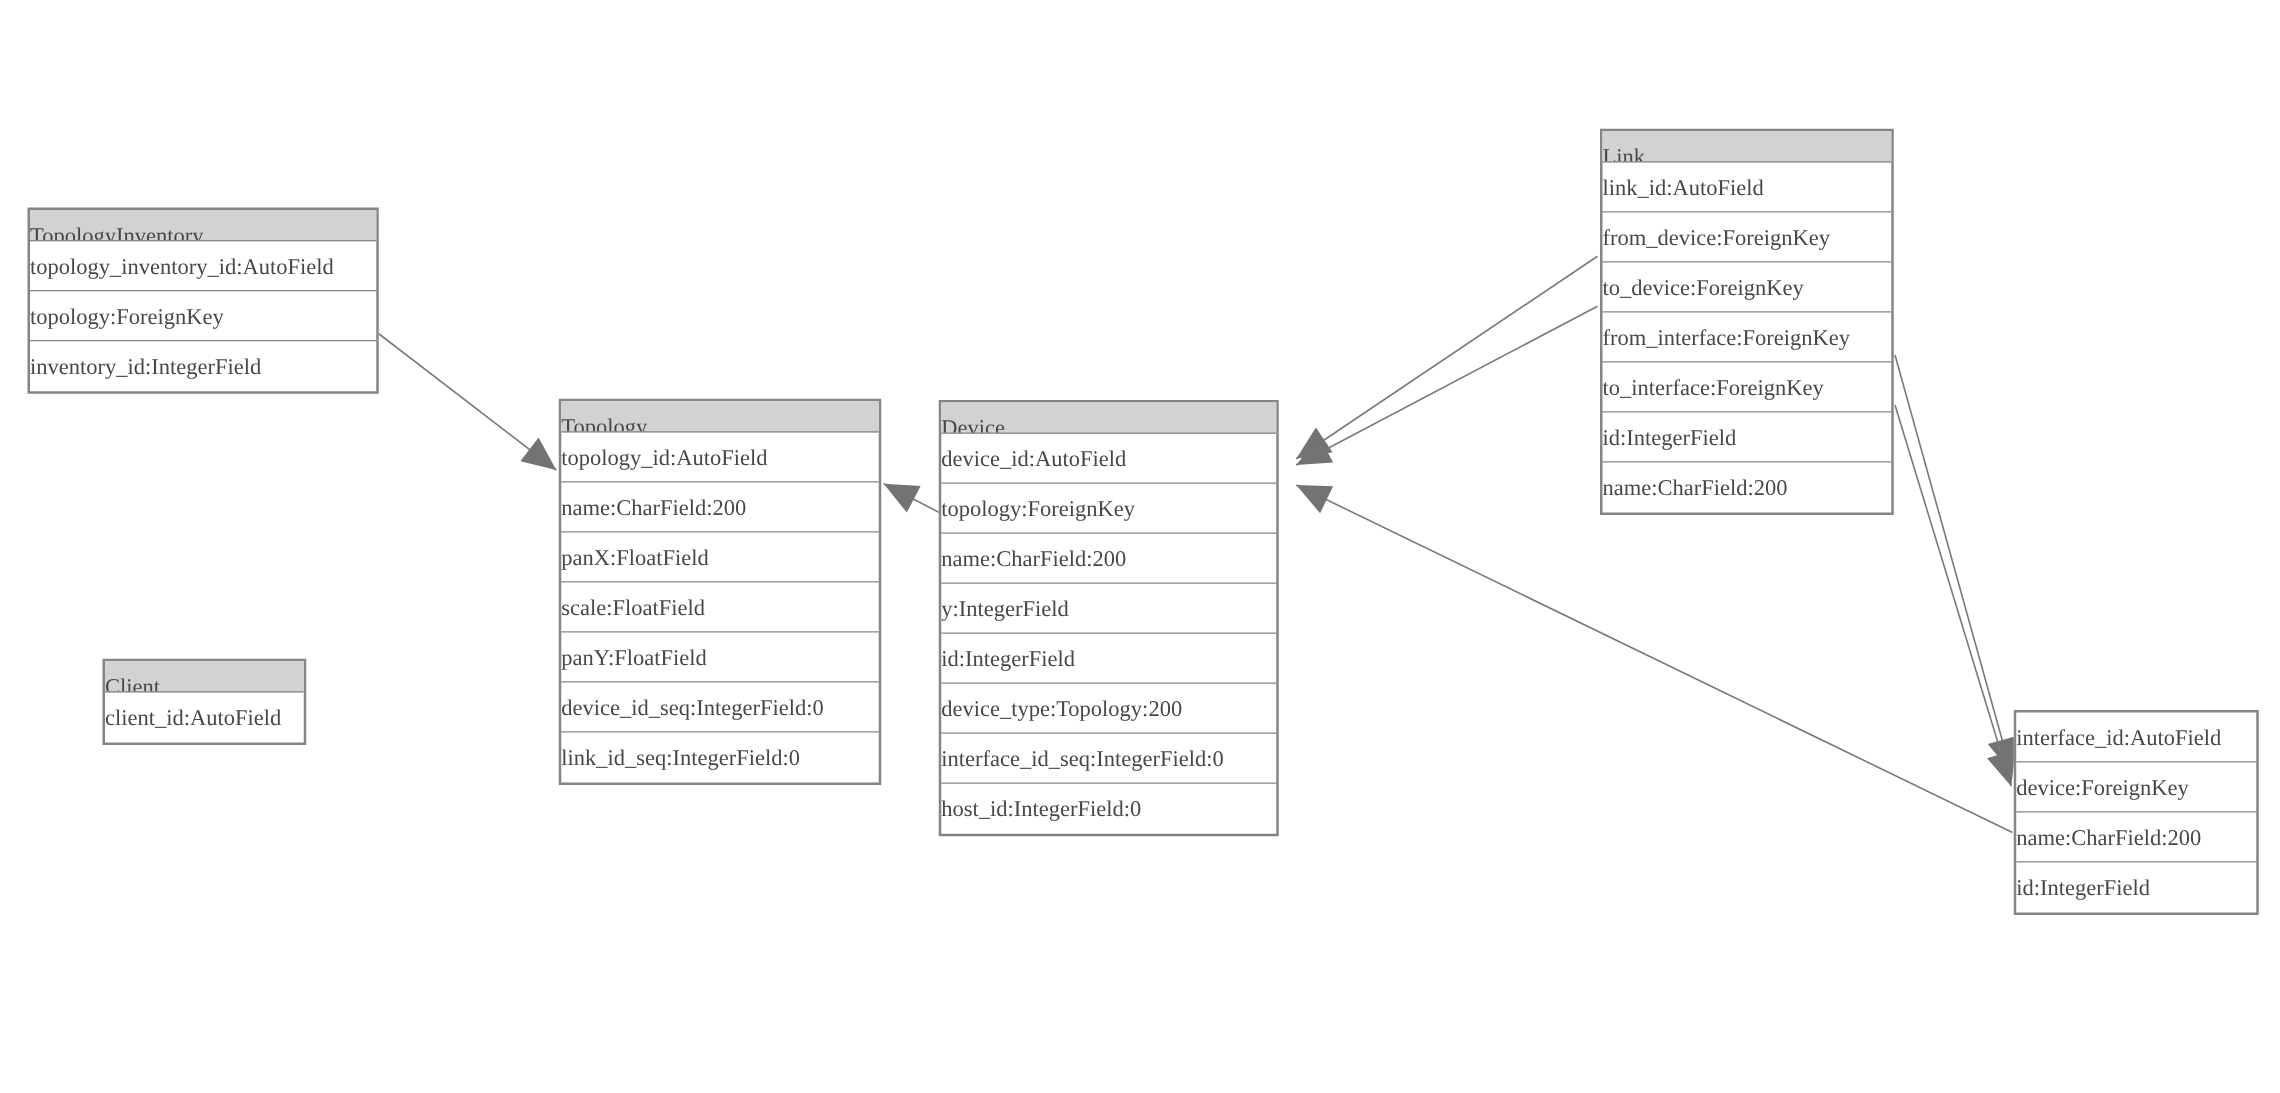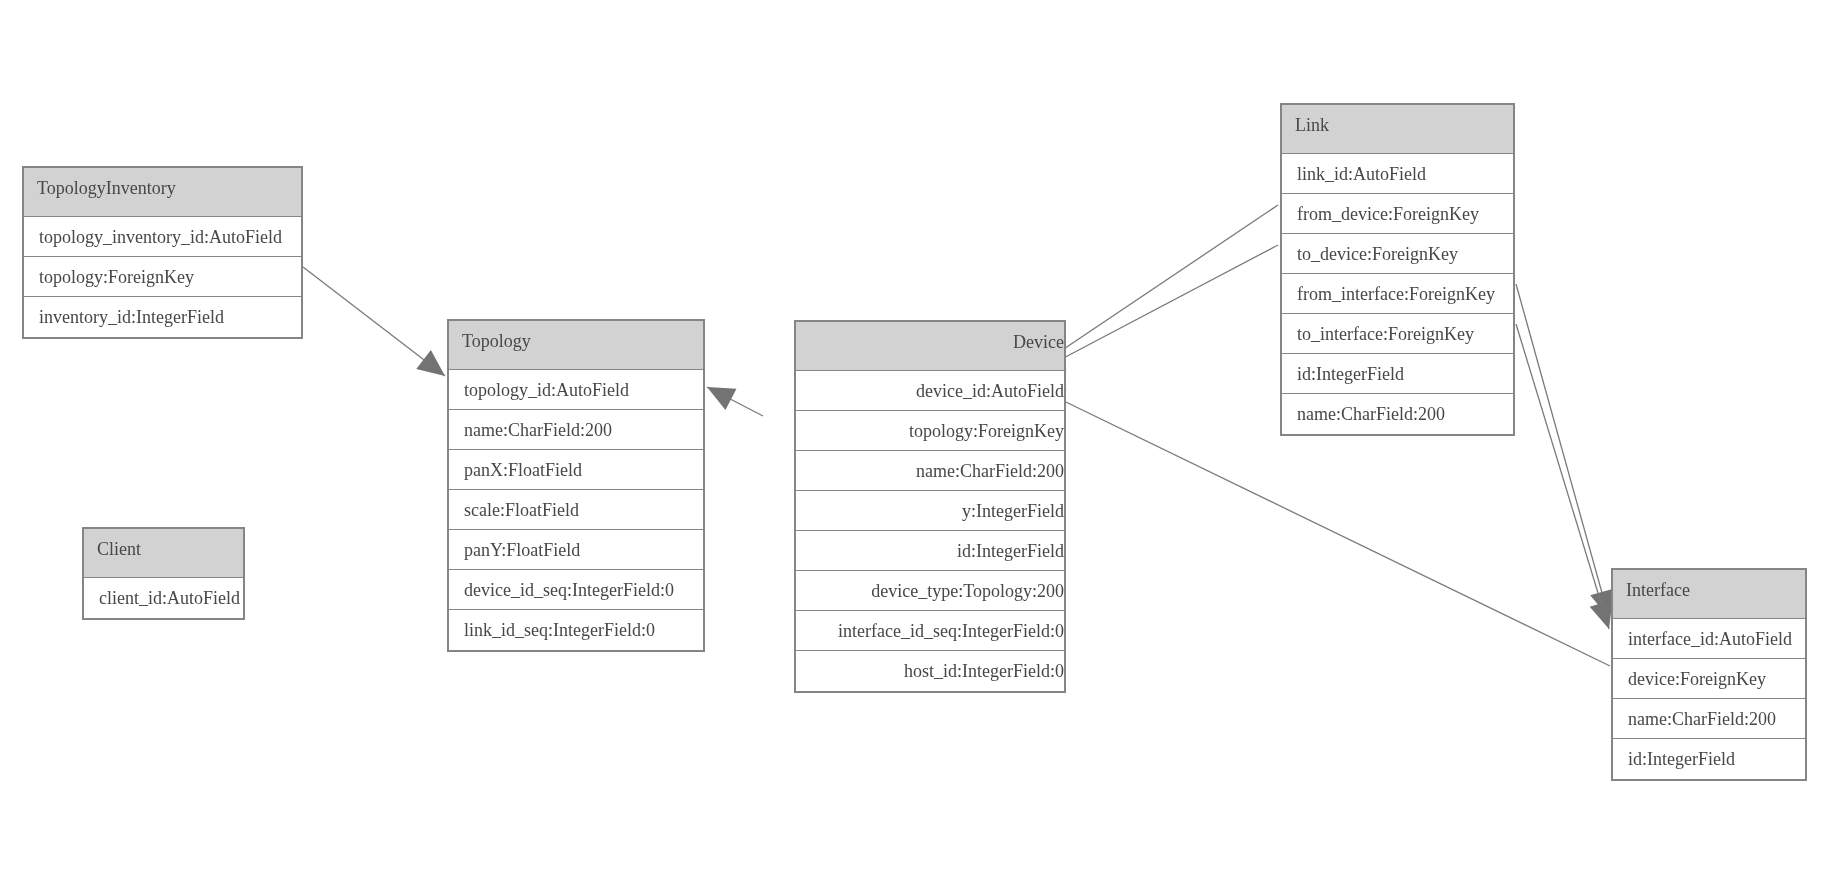--- a/index.html
+++ b/index.html
@@ -22,37 +22,36 @@
   .edges { position: absolute; left: 0; top: 0; }
   .edge-line { stroke: var(--edge); stroke-width: 1.3; fill: none; }
   .arrowhead-path { fill: var(--arrow); }
   .entity {
     position: absolute;
     background: #ffffff;
     border: 2px solid var(--border);
     box-sizing: border-box;
   }
   .entity .hdr {
-    height: 49px;
+    height: 25px;
     line-height: 41px;
     background: var(--header-bg);
     color: var(--text);
     font-size: 18px;
-    padding-left: 13px;
     border-bottom: 1px solid var(--border);
     box-sizing: border-box;
     white-space: nowrap;
     overflow: hidden;
   }
   .entity .row {
     height: 40px;
     line-height: 40px;
     color: var(--text);
     font-size: 18px;
-    padding-left: 15px;
+    padding-left: 0;
     border-bottom: 1px solid var(--border);
     box-sizing: border-box;
     white-space: nowrap;
     overflow: hidden;
   }
   .entity .row:last-child { border-bottom: none; }
 </style>
 </head>
 <body>
 
@@ -89,21 +88,21 @@
     <div class="row">panY:FloatField</div>
     <div class="row">device_id_seq:IntegerField:0</div>
     <div class="row">link_id_seq:IntegerField:0</div>
   </div>
 
   <div class="entity" style="left:82px; top:527px; width:163px;">
     <div class="hdr">Client</div>
     <div class="row">client_id:AutoField</div>
   </div>
 
-  <div class="entity" style="left:794px; top:320px; width:272px;text-align:right;">
+  <div class="entity" style="left:751px; top:320px; width:272px;">
     <div class="hdr">Device</div>
     <div class="row">device_id:AutoField</div>
     <div class="row">topology:ForeignKey</div>
     <div class="row">name:CharField:200</div>
     <div class="row">y:IntegerField</div>
     <div class="row">id:IntegerField</div>
     <div class="row">device_type:Topology:200</div>
     <div class="row">interface_id_seq:IntegerField:0</div>
     <div class="row">host_id:IntegerField:0</div>
   </div>
@@ -113,20 +112,19 @@
     <div class="row">link_id:AutoField</div>
     <div class="row">from_device:ForeignKey</div>
     <div class="row">to_device:ForeignKey</div>
     <div class="row">from_interface:ForeignKey</div>
     <div class="row">to_interface:ForeignKey</div>
     <div class="row">id:IntegerField</div>
     <div class="row">name:CharField:200</div>
   </div>
 
   <div class="entity" style="left:1611px; top:568px; width:196px;">
-    <div class="hdr">Interface</div>
     <div class="row">interface_id:AutoField</div>
     <div class="row">device:ForeignKey</div>
     <div class="row">name:CharField:200</div>
     <div class="row">id:IntegerField</div>
   </div>
 
 </div>
 
 </body></html>

